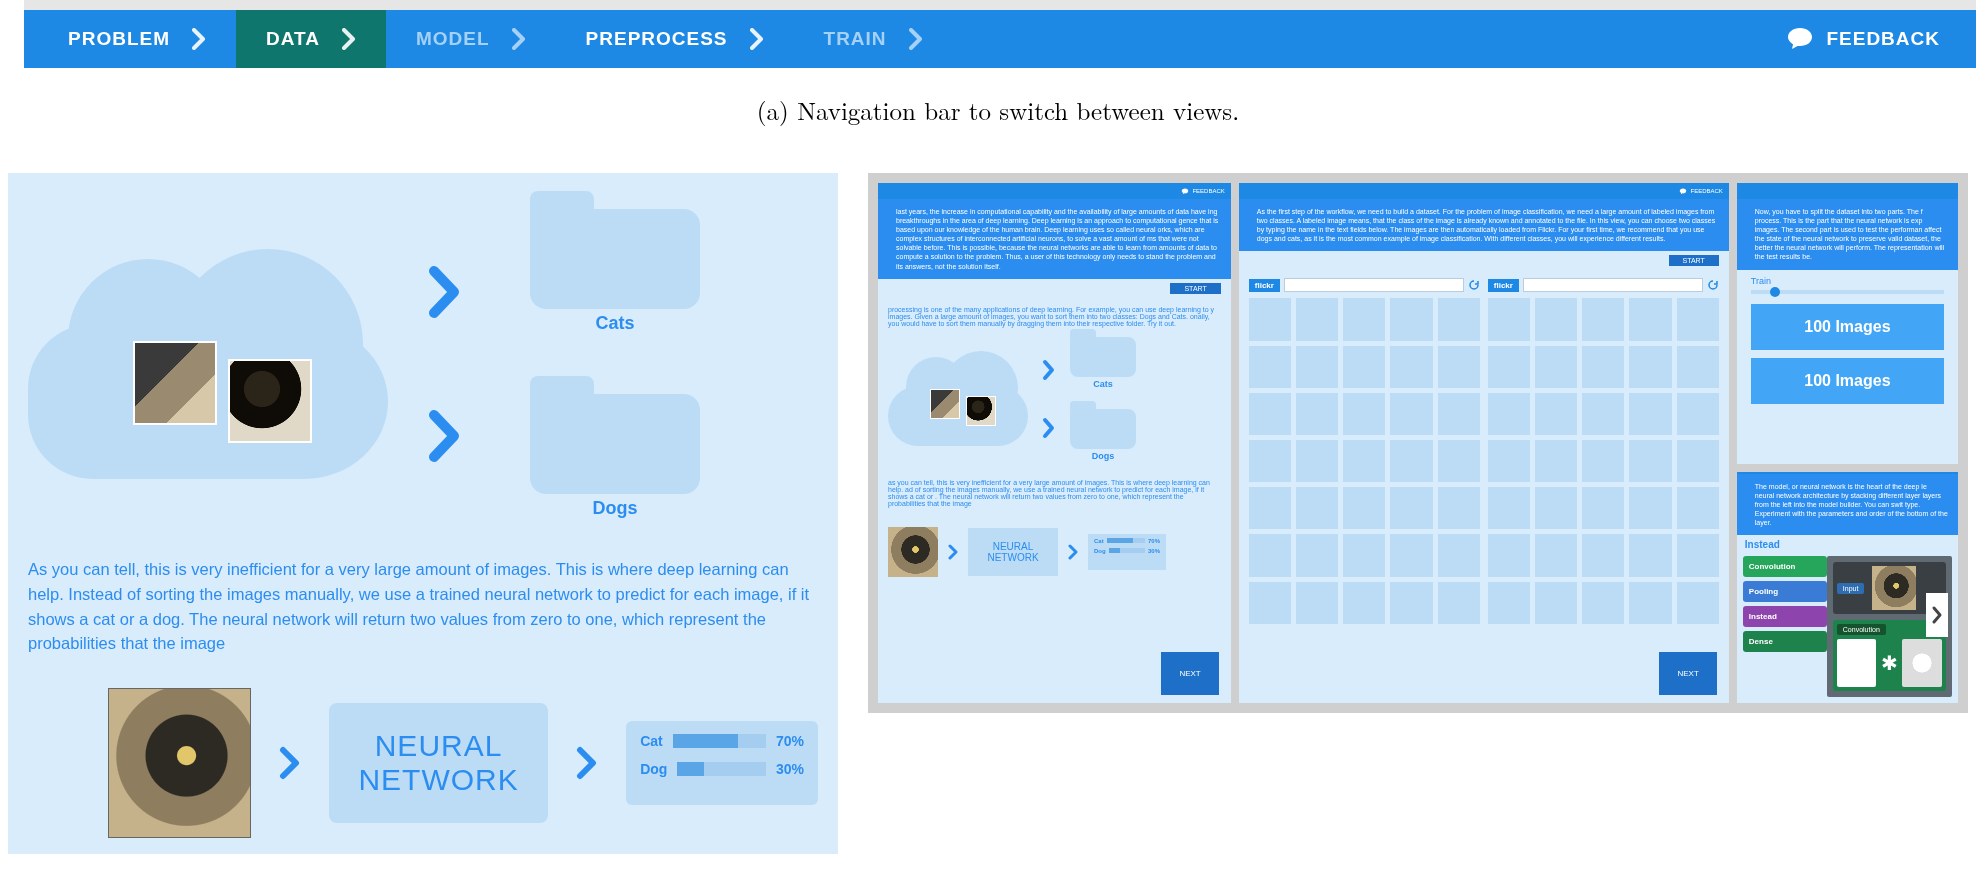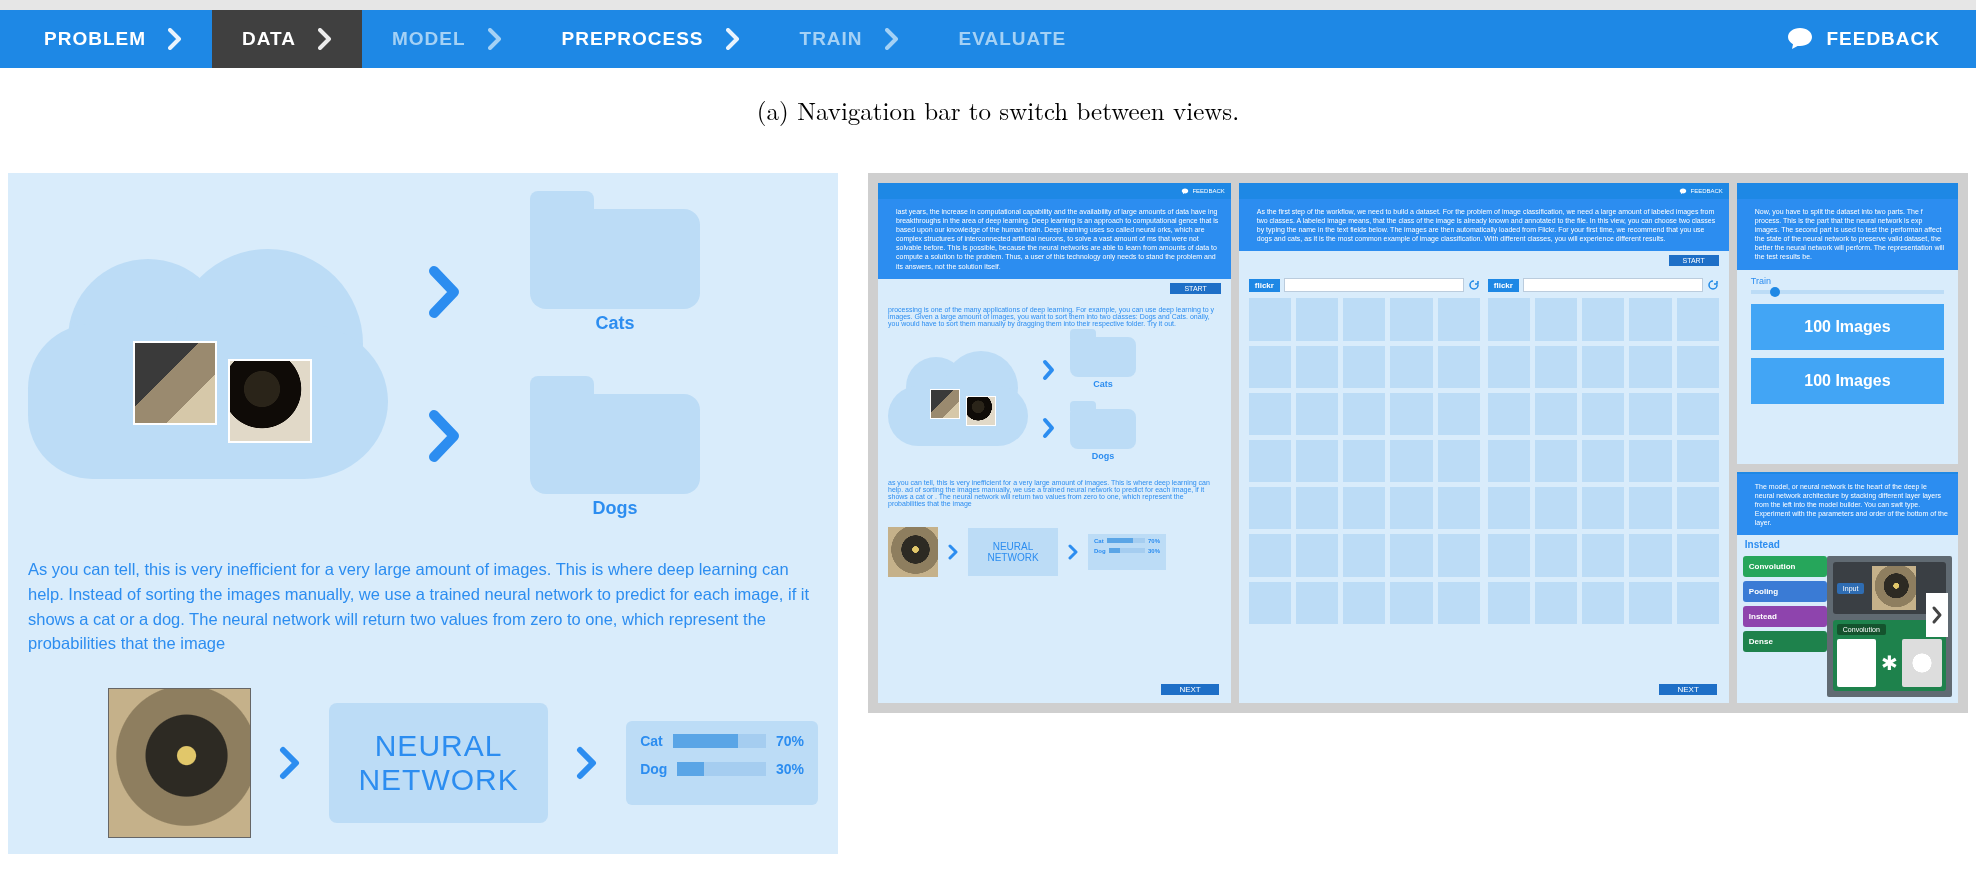--- a/index.html
+++ b/index.html
@@ -6,41 +6,42 @@
   body {
     font-family: -apple-system, BlinkMacSystemFont, "Segoe UI", Arial, sans-serif;
     background: #ffffff;
     width: 1976px;
   }
 
   
   .topbar-wrap {
     background: #e6e6e6;
     padding: 10px 0 0 0;
+    margin-left: 24px;
   }
   .navbar {
     display: flex;
     align-items: stretch;
     background: #1e88e5;
     height: 58px;
     padding: 0 14px;
   }
   .nav-item {
     display: flex;
     align-items: center;
     gap: 22px;
     padding: 0 30px;
     color: #ffffff;
     font-weight: 800;
     font-size: 19px;
     letter-spacing: 1px;
     font-family: Arial, sans-serif;
   }
   .nav-item.dim { color: #a4d1f5; }
-  .nav-item.active { background: #404040; }
+  .nav-item.active { background: #0f766e; }
   .nav-chevron { color: rgba(255,255,255,0.9); }
   .nav-item.dim .nav-chevron { color: #a4d1f5; }
   .spacer { flex: 1; }
   .feedback-btn {
     display: flex;
     align-items: center;
     gap: 12px;
     padding: 0 22px;
     color: #fff;
     font-weight: 800;
@@ -216,21 +217,21 @@
   .proto2 { width:514px; }
   .proto3 { width:232px; }
 
   .mini-flickr-row { display:flex; gap:8px; padding:6px 10px 0;}
   .mini-flickr-col { flex:1; }
   .mini-flickr-head { display:flex; gap:4px; align-items:center; margin-bottom:6px;}
   .mini-flickr-label { background:#1e88e5; color:#fff; font-size:8px; font-weight:700; padding:2px 6px; font-family: Arial, sans-serif;}
   .mini-flickr-input { flex:1; height:14px; background:#fff; border:1px solid #bcd; }
   .mini-grid { display:grid; grid-template-columns:repeat(5,1fr); gap:5px; }
   .mini-cell { aspect-ratio:1; background:#bcdcf6; }
-  .mini-next { position:absolute; right:12px; bottom:8px; background:#1e6fc7; color:#fff; font-size:8px; padding:1px 18px; font-family: Arial, sans-serif;}
+  .mini-next { position:absolute; right:12px; bottom:8px; background:#1e6fc7; color:#fff; font-size:8px; padding:17px 18px; font-family: Arial, sans-serif;}
 
   .proto3-col { display:flex; flex-direction:column; gap:8px; height: 100%;}
   .proto3-top { background:#d9ecfb; flex:0 0 54%; display:flex; flex-direction:column; position: relative; overflow:hidden;}
   .proto3-bot { background:#d9ecfb; flex:1; display:flex; flex-direction:column; position: relative; overflow:hidden;}
   .img-btn { background:#42a5f5; color:#fff; font-size:16px; font-weight:700; padding:14px 0; text-align:center; margin:8px 14px 0; font-family: Arial, sans-serif;}
   .slider-row { padding:6px 14px 2px; font-size:9px; color:#2c8df0; font-family: Arial, sans-serif;}
   .slider-track { height:4px; background:#bcdcf6; margin-top:4px; position:relative;}
   .slider-thumb { position:absolute; left:10%; top:-3px; width:10px; height:10px; background:#1e88e5; border-radius:50%;}
 
   .layers-panel { display:flex; flex:1; padding:6px; }
@@ -313,23 +314,20 @@
           </svg>
       </span>
     </div>
     <div class="nav-item dim">
       <span>TRAIN</span>
       <span class="nav-chevron">
         <svg width="14" height="22" viewBox="0 0 14 22">
             <path d="M2 2 L11 11 L2 20" stroke="currentColor" stroke-width="4" fill="none" stroke-linecap="round" stroke-linejoin="round"></path>
           </svg>
       </span>
-    </div>
-    <div class="nav-item dim">
-      <span>EVALUATE</span>
     </div>
     <div class="spacer"></div>
     <div class="feedback-btn">
       <span>
         <svg width="28" height="26" viewBox="0 0 28 26">
             <path d="M14 2C7 2 2 6 2 11c0 3 2 5.6 5 7.2L6 23l5.6-3.1c.8.1 1.6.1 2.4.1 7 0 12-4 12-9S21 2 14 2z" fill="#fff"></path>
           </svg>
       </span>
       <span>FEEDBACK</span>
     </div>

